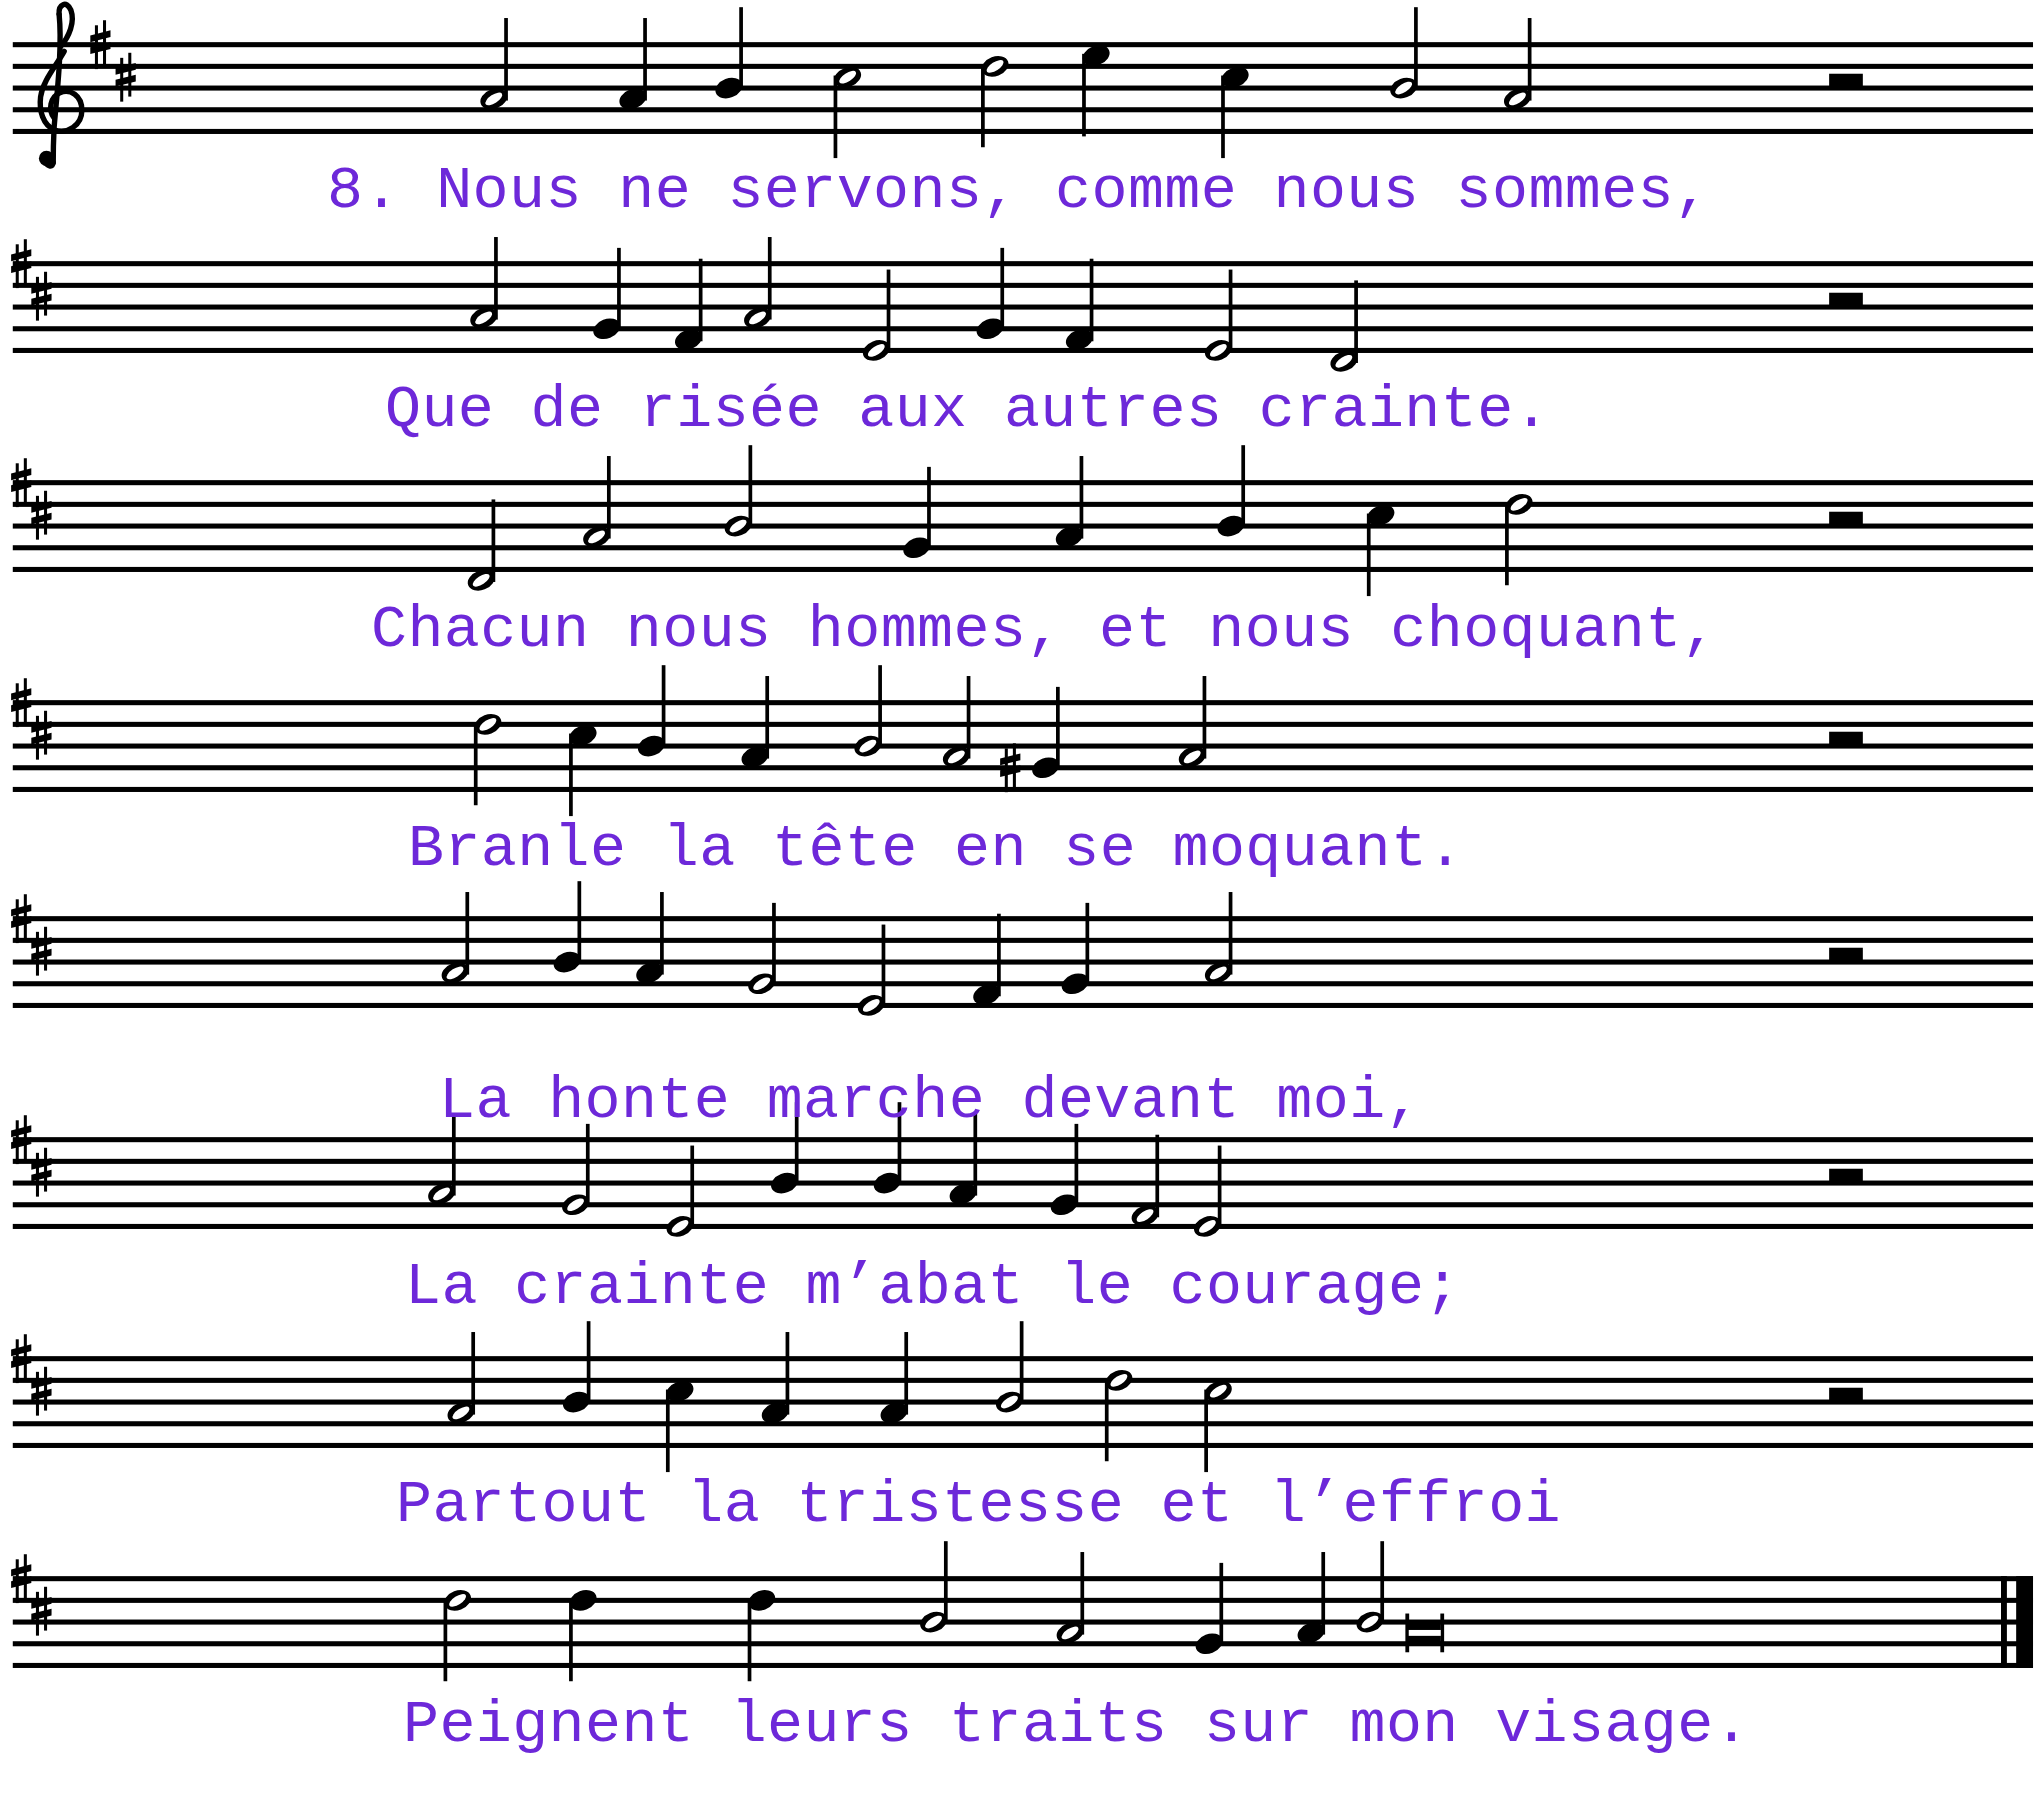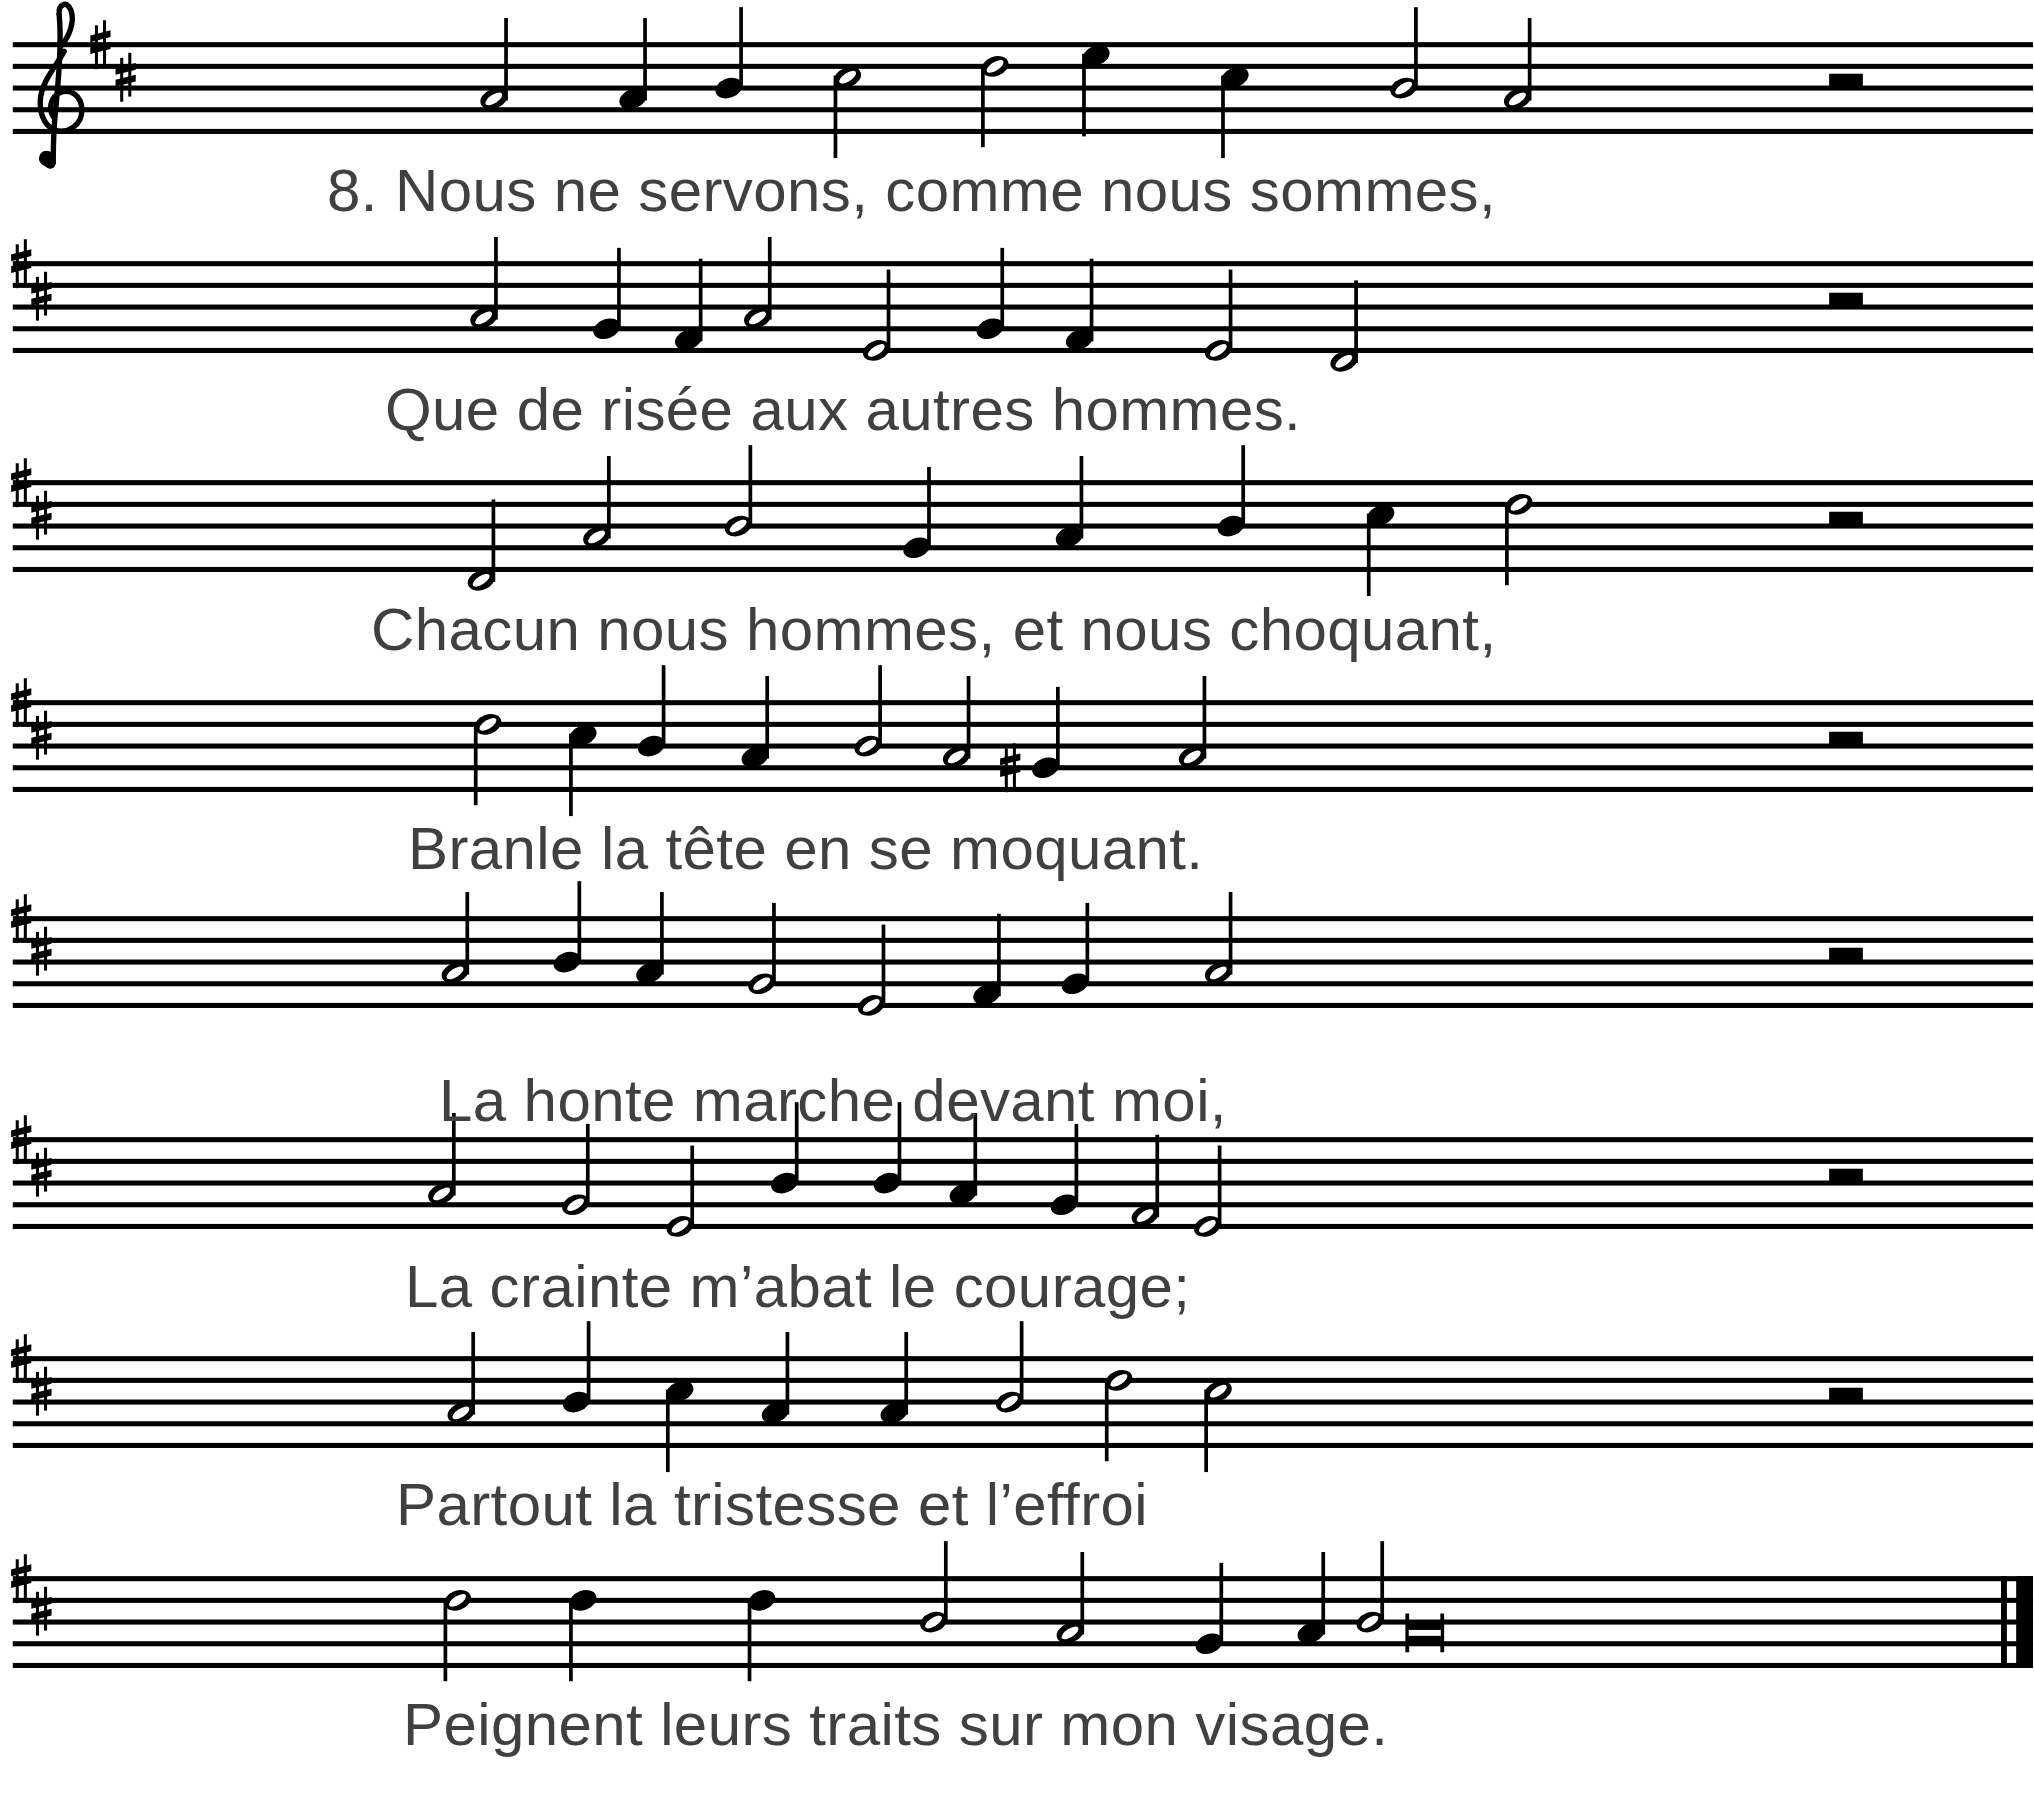--- a/index.html
+++ b/index.html
@@ -3,22 +3,22 @@
 <meta charset="utf-8">
 <style>
   html,body{margin:0;padding:0;}
   body{
     width:2034px;height:1794px;background:#ffffff;position:relative;overflow:hidden;
     font-family:"Liberation Serif","DejaVu Serif",serif;
   }
   .staff{position:absolute;left:0;pointer-events:none;}
   .lyric{
     position:absolute;white-space:nowrap;line-height:1;
-    font-family:Liberation Sans, sans-serif;
-    font-size:60px;color:#404040;letter-spacing:0.4px;
+    font-family:Liberation Mono, monospace;
+    font-size:60px;color:#6d28d9;letter-spacing:0.4px;
   }
 </style>
 </head>
 <body>
 
 <svg class="staff" width="2034" height="246" style="top: -48px;" viewBox="0 0 2412 292">
     <g transform="translate(0,110)">
       <rect x="14" y="-3" width="2398" height="6" fill="#000000"></rect>
       <rect x="14" y="22.75" width="2398" height="6" fill="#000000"></rect>
       <rect x="14" y="48.5" width="2398" height="6" fill="#000000"></rect>
@@ -512,20 +512,20 @@
         <rect x="1708.5" y="41.375" width="4.5" height="46" fill="#000000"></rect>
         <rect x="1671" y="52.875" width="38" height="23" fill="#000000"></rect>
         <rect x="1671" y="60.875" width="38" height="7" fill="#ffffff"></rect>
       </g>
       <rect x="2374" y="-3" width="7" height="109" fill="#000000"></rect>
       <rect x="2392" y="-3" width="20" height="109" fill="#000000"></rect>
     </g>
   </svg>
 
 <div class="lyric" style="left: 327px; top: 161px;">8. Nous ne servons, comme nous sommes,</div>
-<div class="lyric" style="left: 385px; top: 380px;">Que de risée aux autres hommes.</div>
+<div class="lyric" style="left: 385px; top: 380px;">Que de risée aux autres crainte.</div>
 <div class="lyric" style="left: 371px; top: 600px;">Chacun nous hommes, et nous choquant,</div>
 <div class="lyric" style="left: 396px; top: 819px; margin-left: 12px;">Branle la tête en se moquant.</div>
 <div class="lyric" style="left: 403px; top: 1071px; margin-left: 36px;">La honte marche devant moi,</div>
 <div class="lyric" style="left: 405px; top: 1257px; text-align: right;">La crainte m’abat le courage;</div>
 <div class="lyric" style="left: 396px; top: 1475px;">Partout la tristesse et l’effroi</div>
 <div class="lyric" style="left: 403px; top: 1695px; text-align: right;">Peignent leurs traits sur mon visage.</div>
 
 
 </body></html>

